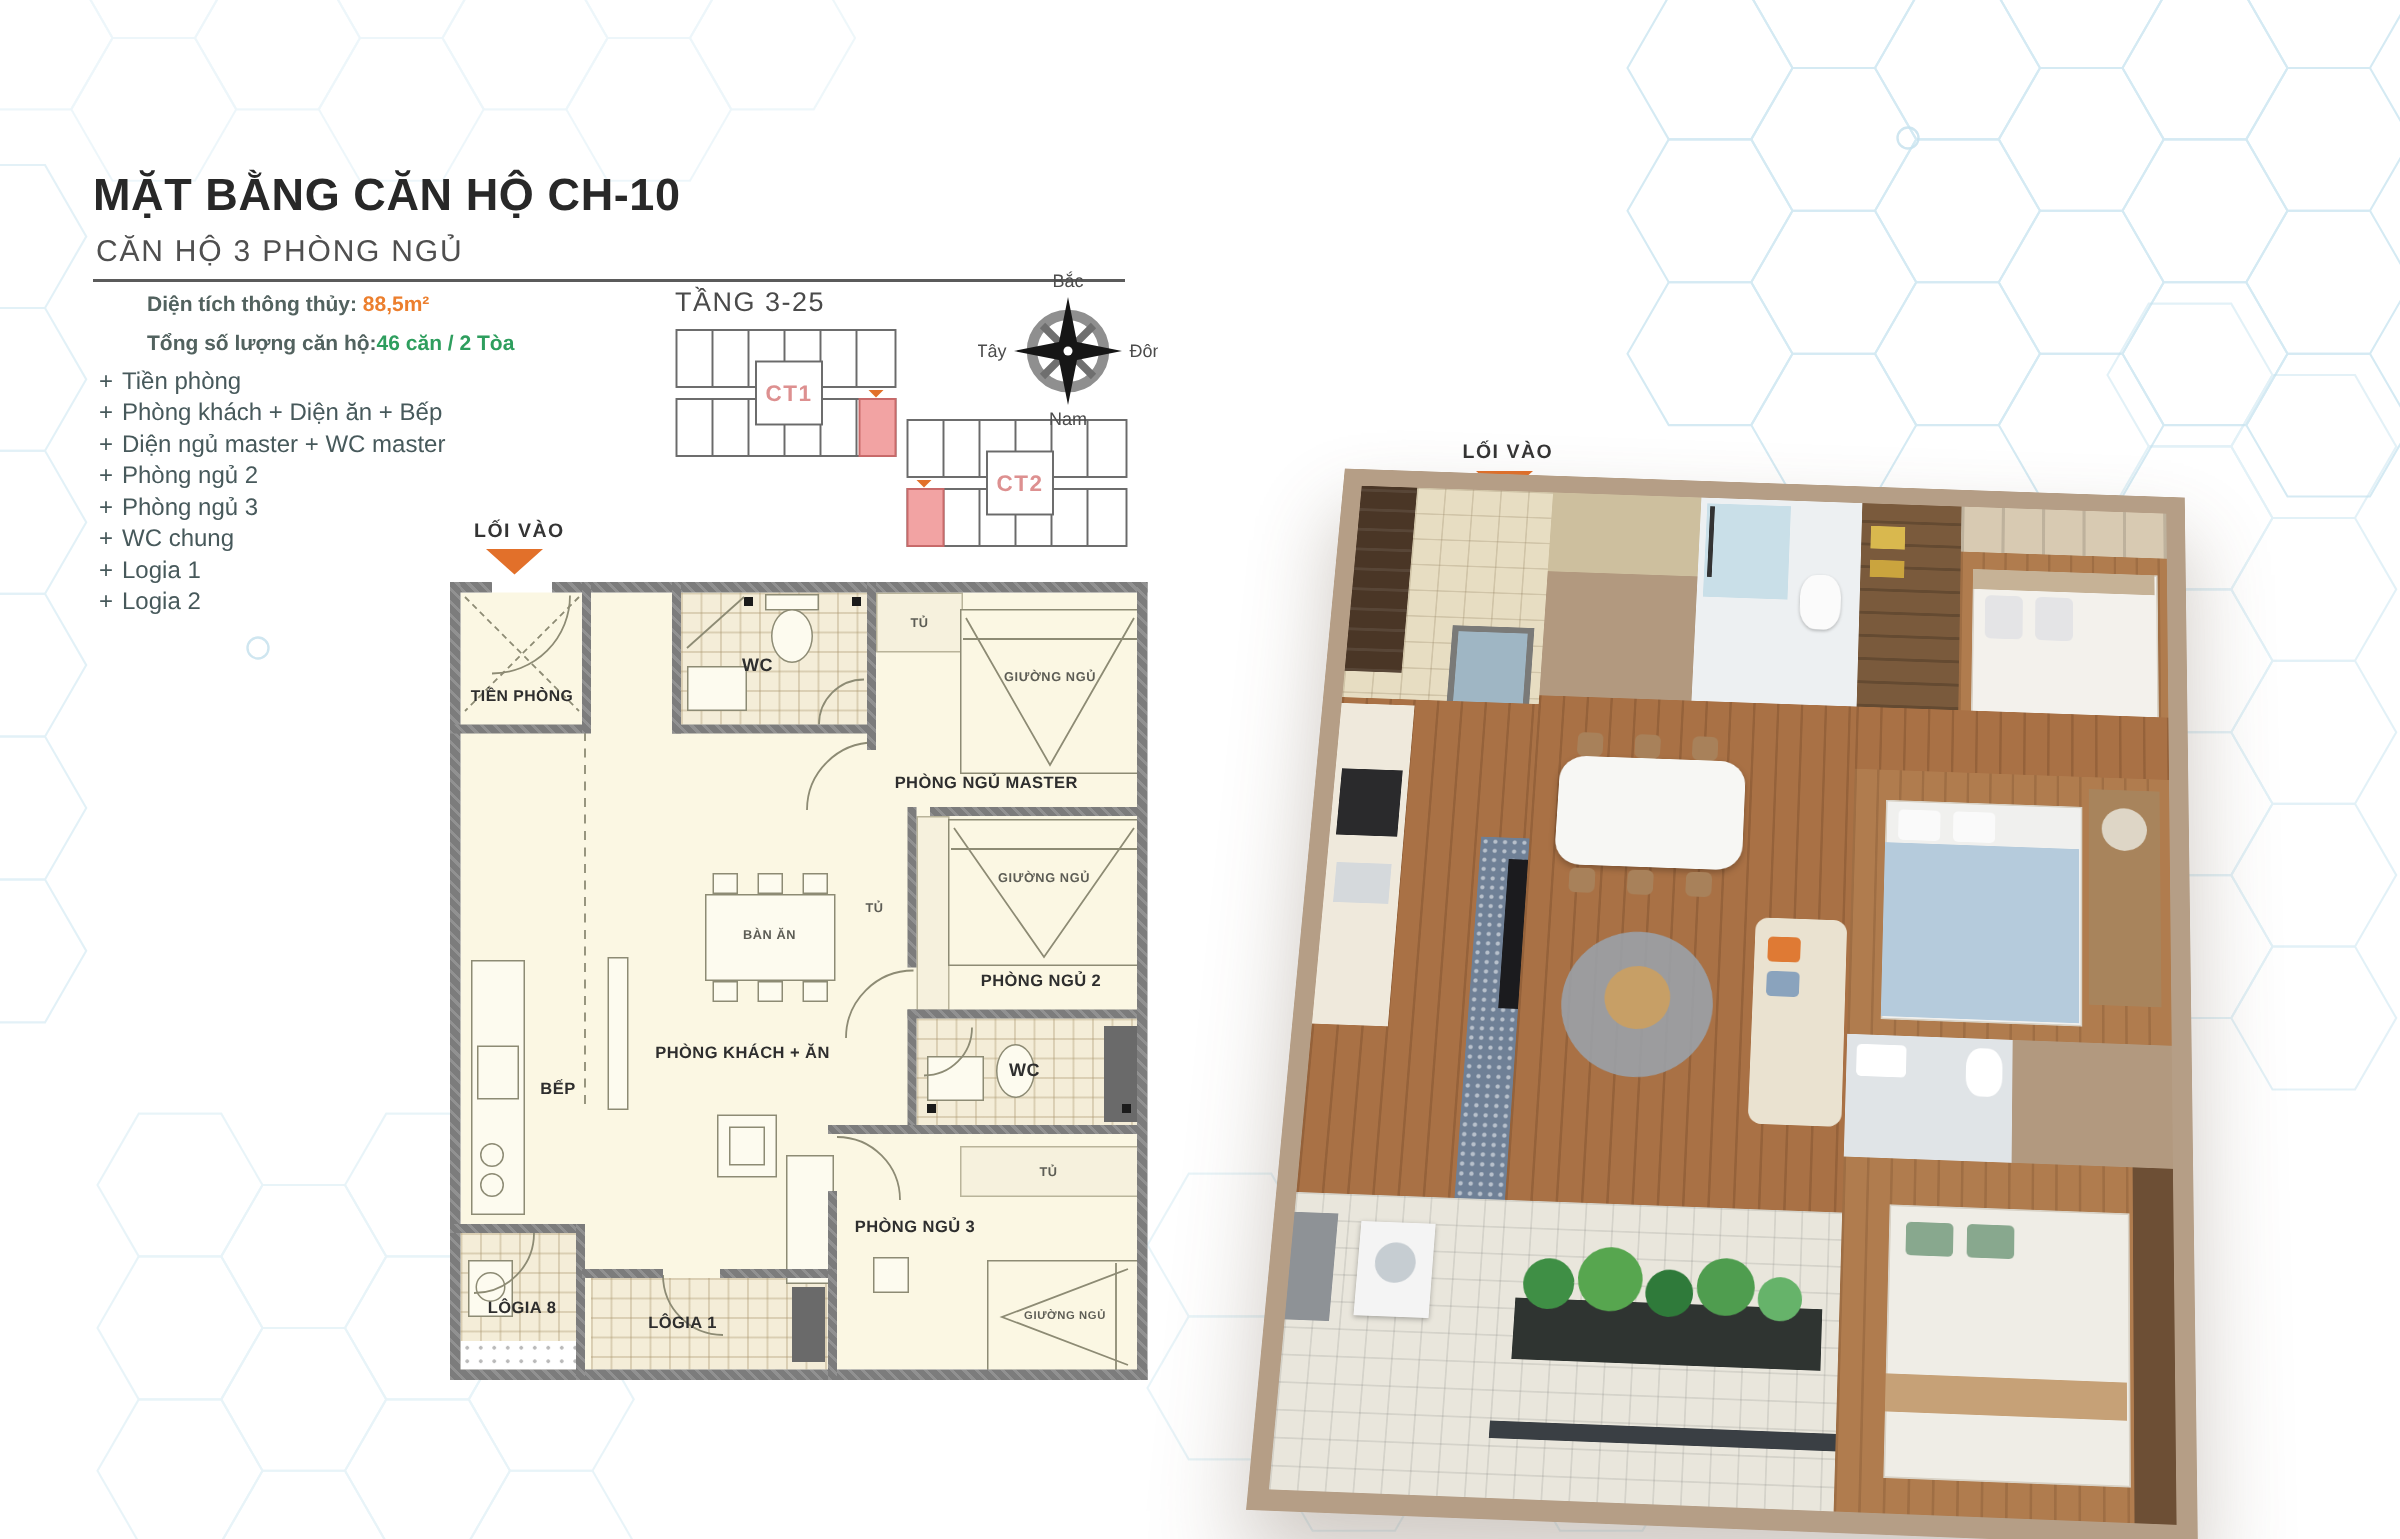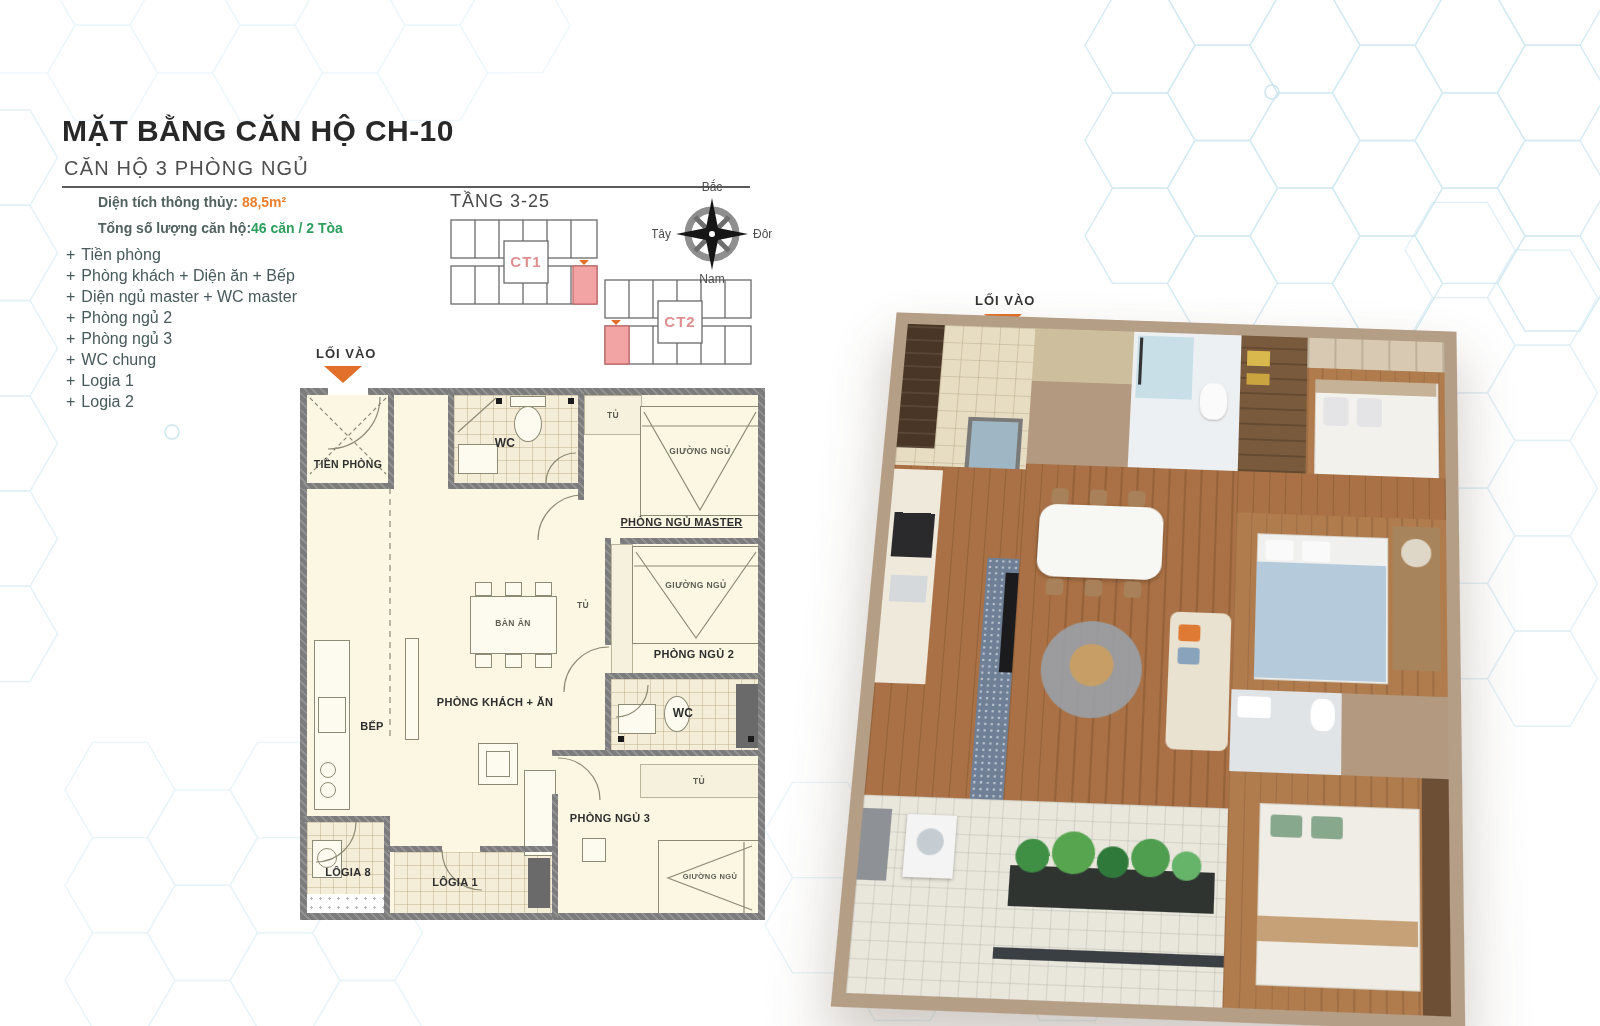--- a/index.html
+++ b/index.html
@@ -350,21 +350,21 @@
     <div class="w" style="left:252px;top:362px;width:206px;height:6px;"></div>
     <div class="w" style="left:252px;top:406px;width:6px;height:119px;"></div>
     <div class="w" style="left:0;top:428px;width:88px;height:6px;"></div>
     <div class="w" style="left:84px;top:428px;width:6px;height:104px;"></div>
     <div class="w" style="left:88px;top:458px;width:54px;height:6px;"></div>
     <div class="w" style="left:180px;top:458px;width:78px;height:6px;"></div>
     <div class="w" style="left:252px;top:458px;width:6px;height:74px;"></div>
 
     <div class="rlabel" style="left:8px;top:70px;width:80px;font-size:10.5px;">TIỀN PHÒNG</div>
     <div class="rlabel" style="left:180px;top:48px;width:50px;font-size:12px;">WC</div>
-    <div class="rlabel" style="left:294px;top:128px;width:175px;text-decoration:underline;">PHÒNG NGỦ MASTER</div>
+    <div class="rlabel" style="left:270px;top:128px;width:175px;">PHÒNG NGỦ MASTER</div>
     <div class="rlabel" style="left:330px;top:260px;width:128px;">PHÒNG NGỦ 2</div>
     <div class="rlabel" style="left:115px;top:308px;width:160px;">PHÒNG KHÁCH + ĂN</div>
     <div class="rlabel" style="left:52px;top:332px;width:40px;">BẾP</div>
     <div class="rlabel" style="left:358px;top:318px;width:50px;font-size:12px;">WC</div>
     <div class="rlabel" style="left:258px;top:424px;width:104px;">PHÒNG NGỦ 3</div>
     <div class="rlabel" style="left:100px;top:488px;width:110px;">LÔGIA 1</div>
     <div class="rlabel" style="left:10px;top:478px;width:76px;">LÔGIA 8</div>
 
     <div class="slabel" style="left:298px;top:22px;width:30px;">TỦ</div>
     <div class="slabel" style="left:268px;top:212px;width:30px;">TỦ</div>

